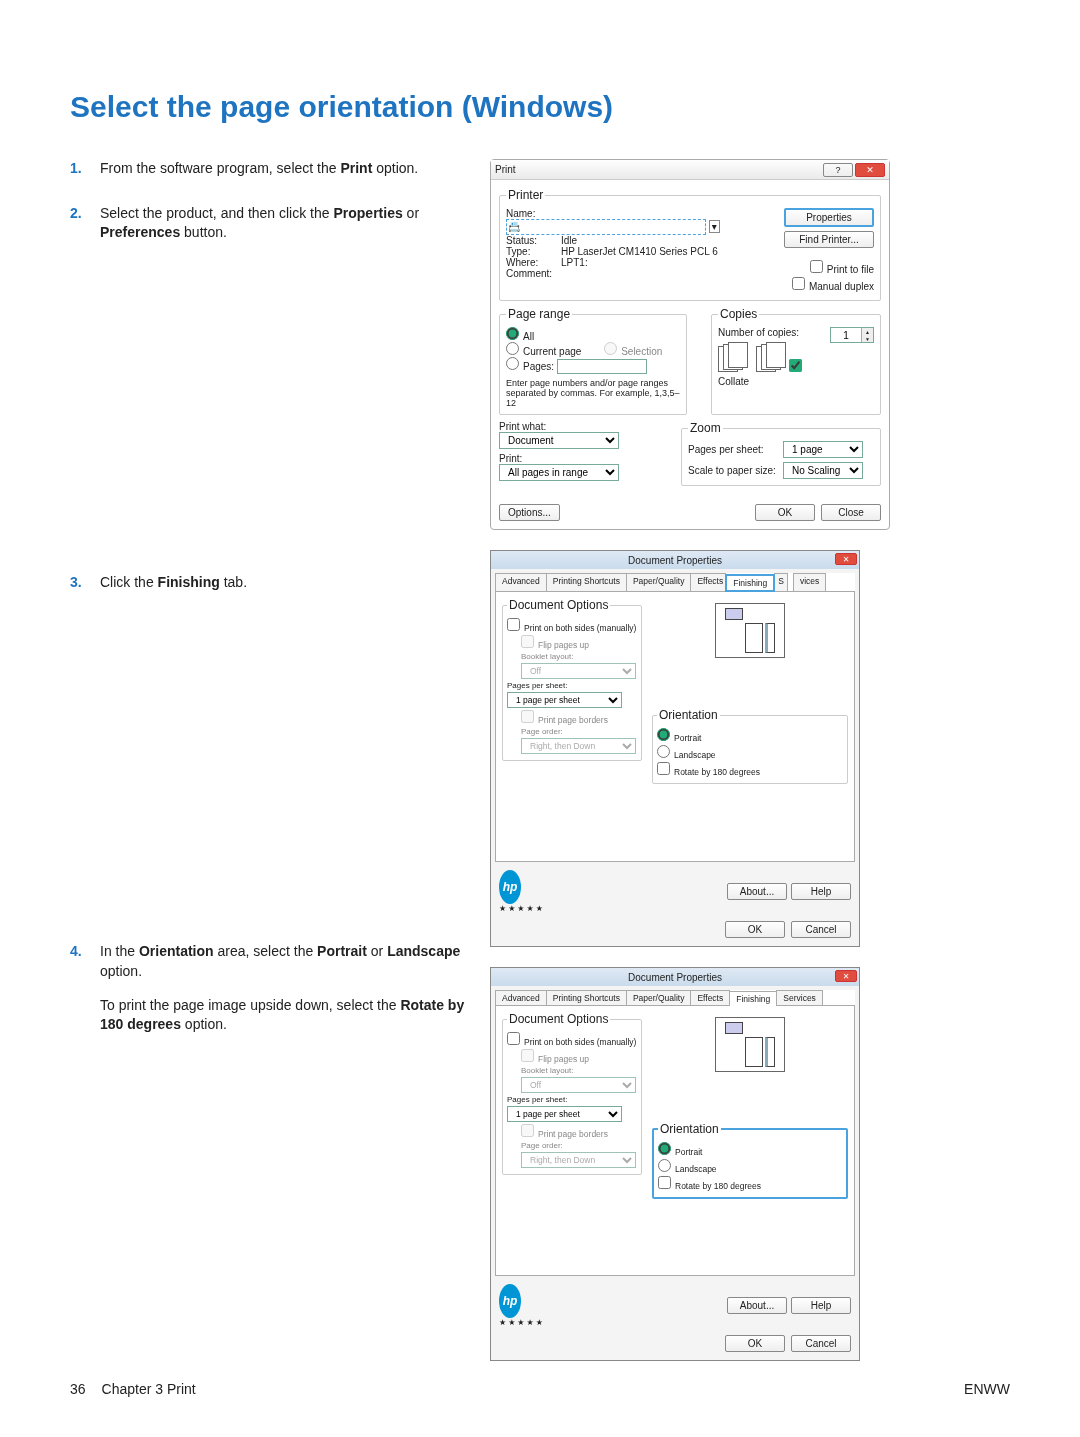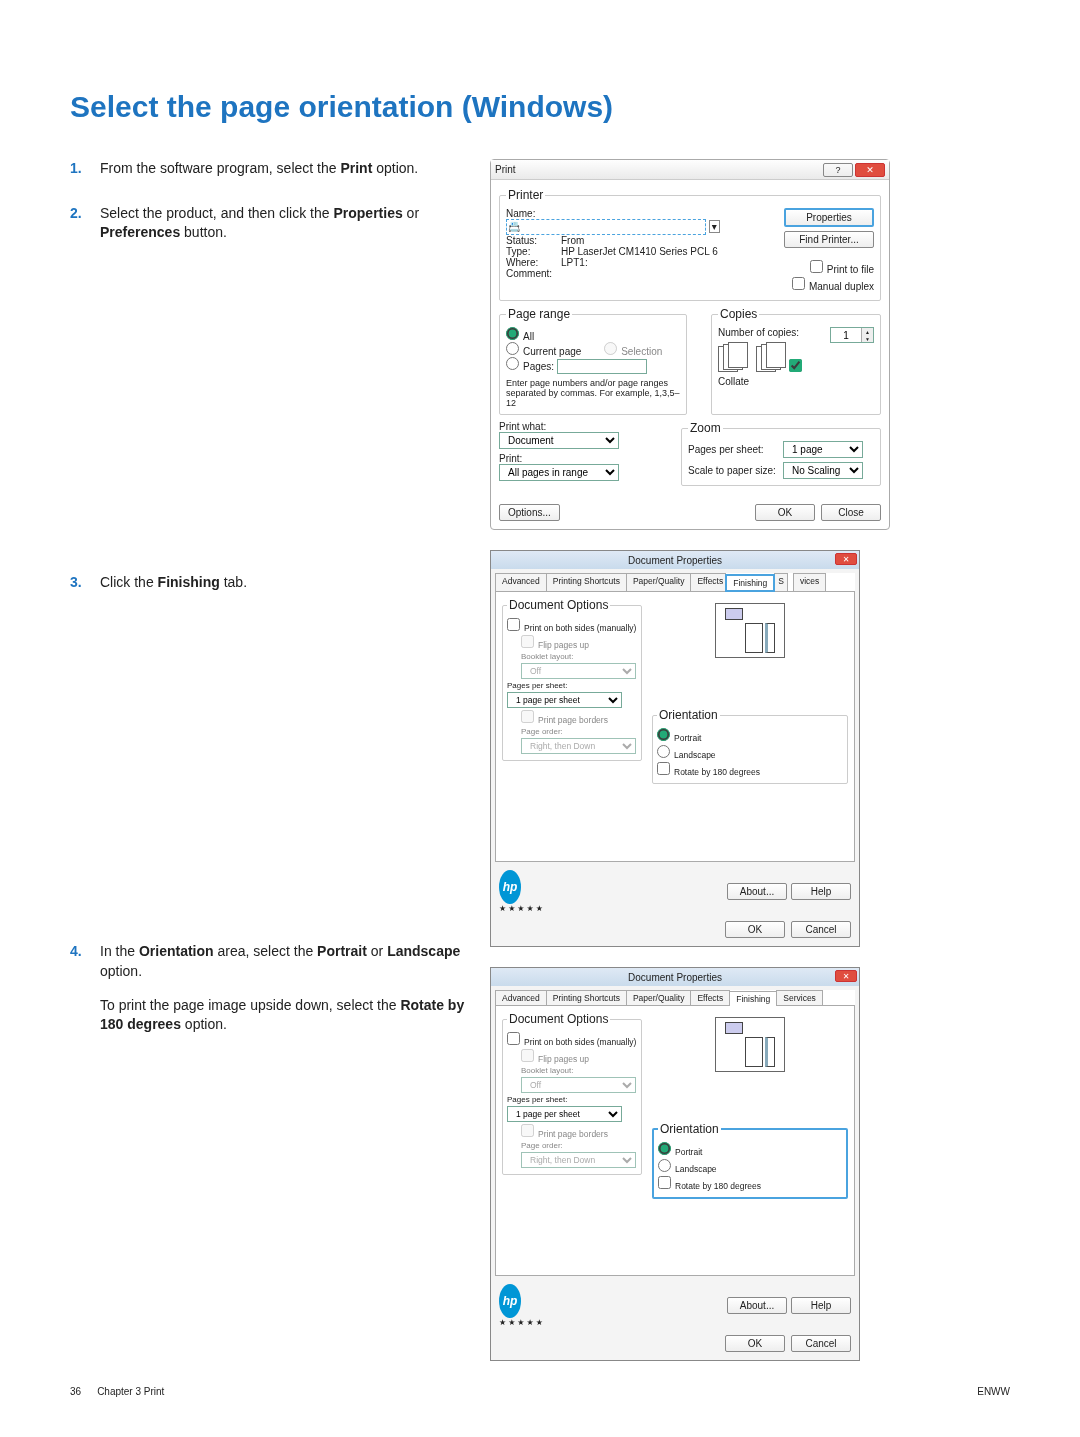--- a/index.html
+++ b/index.html
@@ -51,21 +51,21 @@
     .preview .page.gray { background:#cce; }
     .mini-legend { border:1px solid #ccc; padding:4px; font-size:8px; }
     .dp-sel { width: 115px; display:block; margin:2px 0; font-size:8.5px;}
     .dp-check { font-size:8.5px; display:block; margin:2px 0; }
     .dp-footer { display:flex; justify-content:space-between; align-items:center; padding:4px 8px; }
     .hp-logo { width:22px; height:34px; border-radius:50%; background:#0096d6; color:#fff; display:flex; align-items:center; justify-content:center; font-style:italic; font-weight:bold; font-size:12px; }
     .stars { font-size:8px; letter-spacing:2px; }
     .dp-okbar { display:flex; justify-content:flex-end; gap:6px; padding:4px 8px 8px 8px; }
 
     
-    .page-footer { position:absolute; bottom:40px; left:70px; right:70px; display:flex; justify-content:space-between; font-size:10px;}
+    .page-footer { position:absolute; bottom:40px; left:70px; right:70px; display:flex; justify-content:space-between; font-size:14px;}
     .page-footer .chap { display:flex; gap:16px; }
     .indent { padding-left: 14px; }
     .spinner { display:inline-flex; border:1px solid #7a9; height:16px; align-items:center; }
     .spinner input { border:none; width:30px; height:14px; text-align:center; font-size:10px;}
     .spinner .arrows { width:12px; height:14px; display:flex; flex-direction:column; }
     .spinner .arrows span { flex:1; border-left:1px solid #aaa; display:flex; align-items:center; justify-content:center; font-size:5px; background:#eee;}
     .collate-icon { display:inline-flex; gap:8px; margin:4px 0;}
     .collate-stack { position:relative; width:30px; height:30px;}
     .collate-stack div { position:absolute; width:20px; height:26px; border:1px solid #666; background:#fff; }
     .collate-stack div:nth-child(1){ left:0; top:4px; z-index:1;}
@@ -108,21 +108,21 @@
     </div>
     <div class="dlg-body">
       <fieldset>
         <legend>Printer</legend>
         <div class="row">
           <div style="flex:1">
             <div><span class="lbl">Name:</span>
               <span class="dashed-sel"><span style="font-size:10px;">📇</span></span>
               <span style="border:1px solid #888; padding:0 2px;">▾</span>
             </div>
-            <div><span class="lbl">Status:</span><span>From</span></div>
+            <div><span class="lbl">Status:</span><span>Idle</span></div>
             <div><span class="lbl">Type:</span><span>HP LaserJet CM1410 Series PCL 6</span></div>
             <div><span class="lbl">Where:</span><span>LPT1:</span></div>
             <div><span class="lbl">Comment:</span></div>
           </div>
           <div style="width:90px; text-align:right;">
             <div class="btn" style="border:2px solid #4aa3df; margin-bottom:4px;">Properties</div>
             <div class="btn" style="margin-bottom:12px;">Find Printer...</div>
             <label class="dp-check" style="font-size:10px;"><input type="checkbox" class="check" style=""><span>Print to file</span></label>
             <label class="dp-check" style="font-size:10px;"><input type="checkbox" class="check" style=""><span>Manual duplex</span></label>
           </div>

